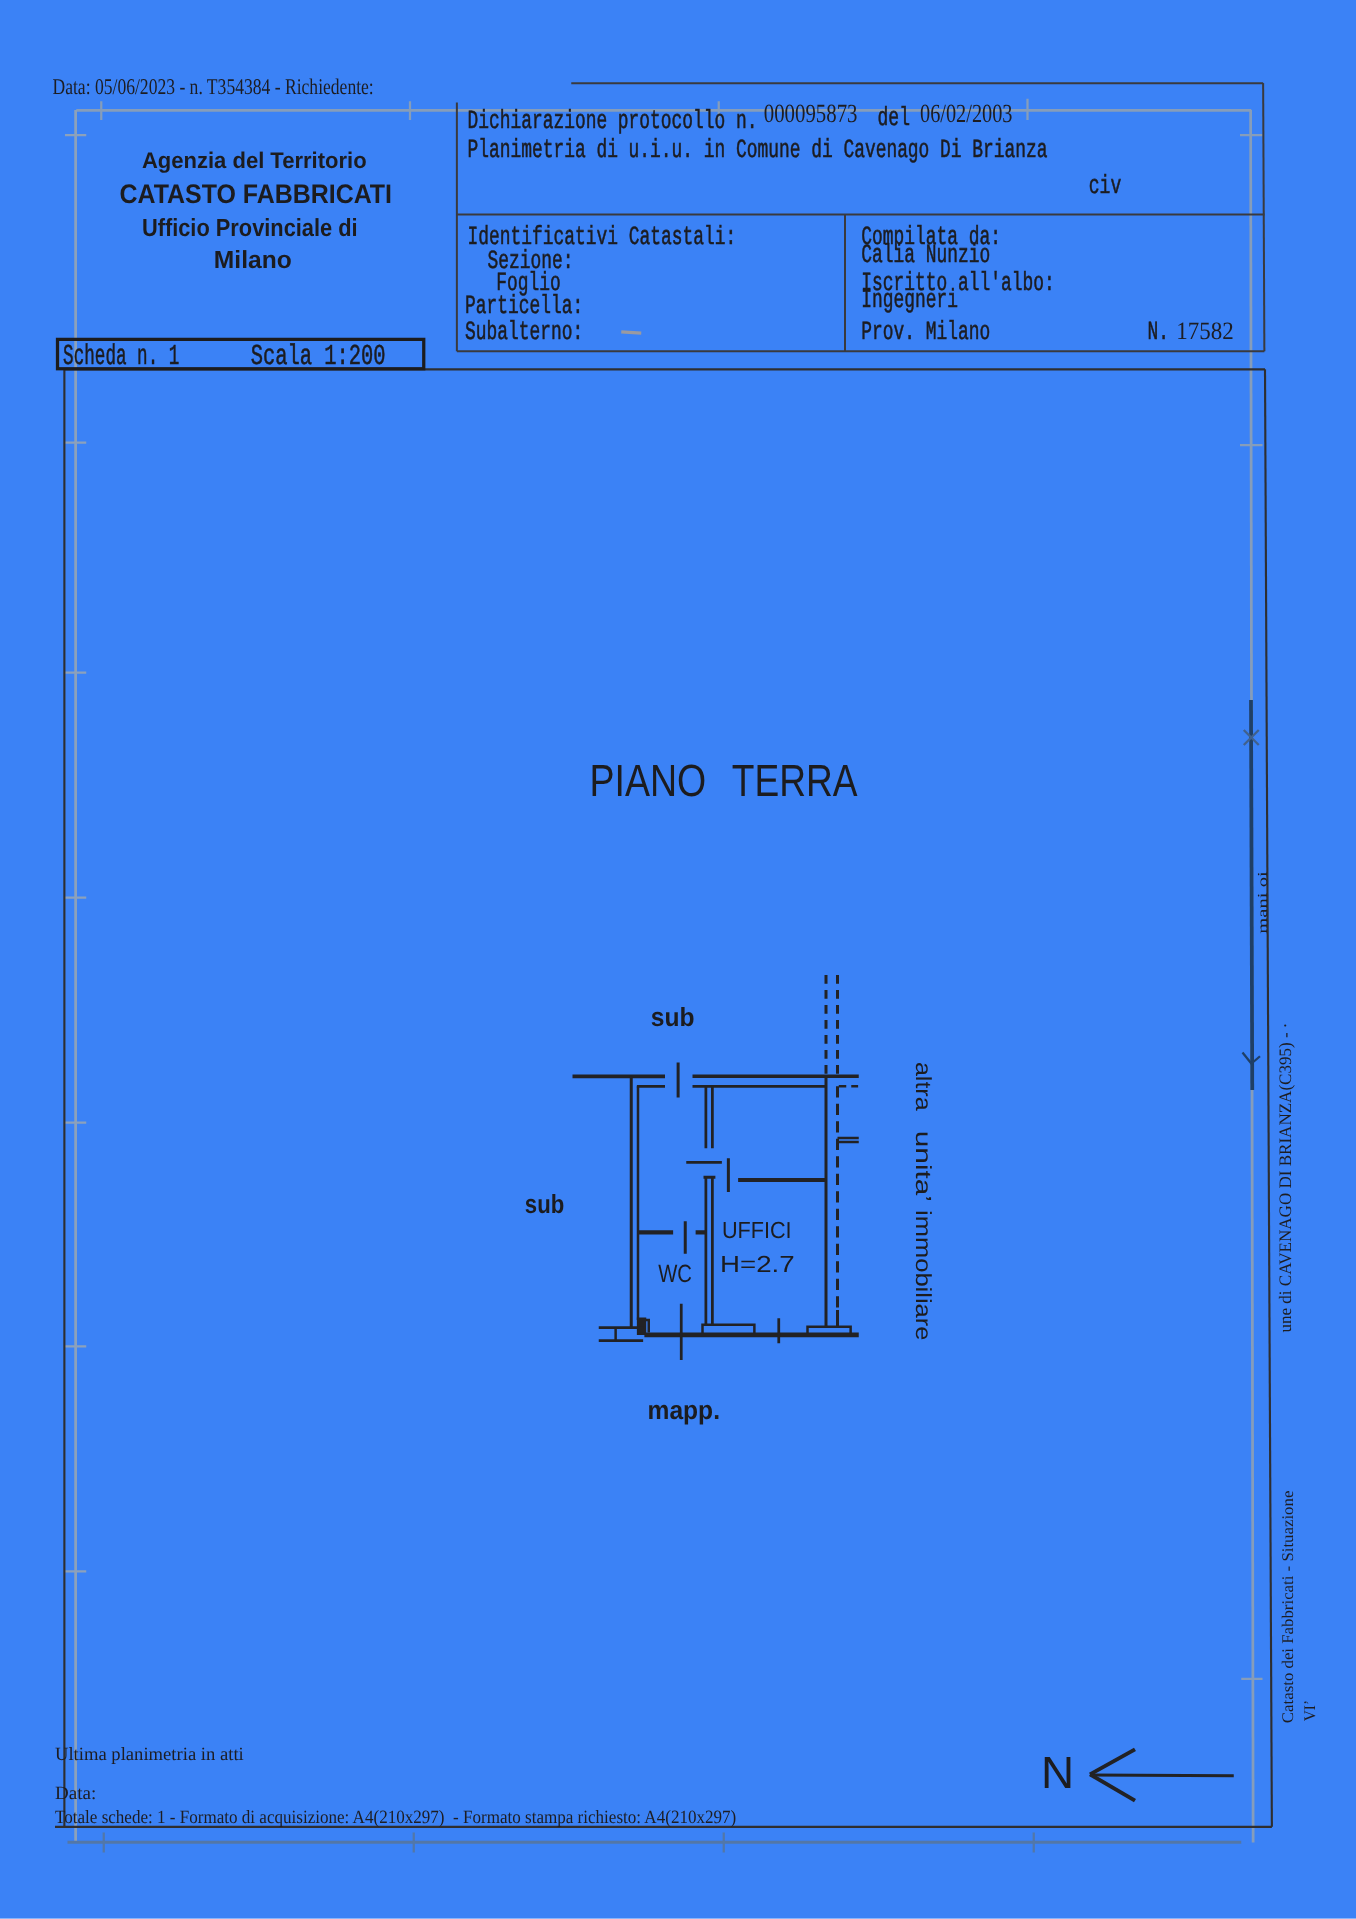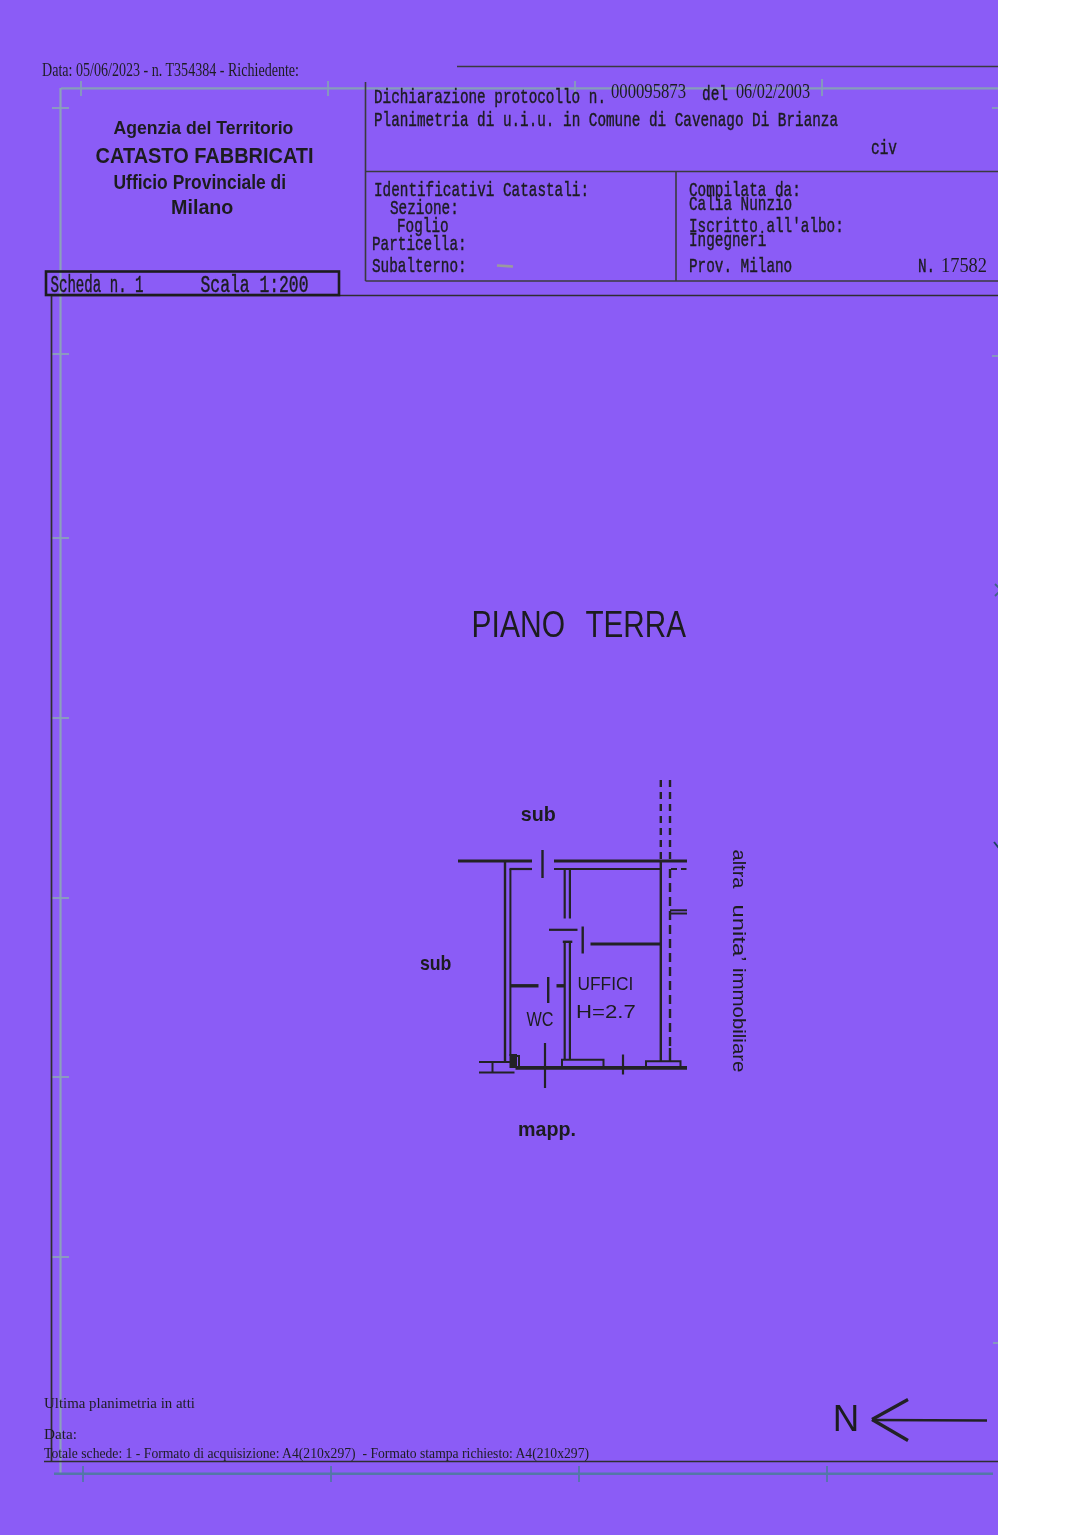--- a/index.html
+++ b/index.html
@@ -1,16 +1,16 @@
 <!DOCTYPE html>
 <html><head>
 <meta charset="utf-8">
 <style>
   html,body{margin:0;padding:0;background:#ffffff;}
-  #page{position:relative;width:998px;height:1535px;background:#8b5cf6;overflow:hidden;text-align:center;}
+  #page{position:relative;width:1085px;height:1535px;background:#3b82f6;overflow:hidden;text-align:center;}
   svg{position:absolute;left:0;top:0;filter:blur(0.3px);}
   text{white-space:pre;}
   .mono{font-family:"Liberation Mono",monospace;fill:#1c1c20;stroke:#1c1c20;stroke-width:0.45;}
   .ser{font-family:"Liberation Serif",serif;fill:#1d1d22;}
   .sans{font-family:"Liberation Sans",sans-serif;fill:#1c1c1f;}
 </style>
 </head>
 <body>
 <div id="page">
 <svg width="1085" height="1535" viewBox="0 0 1085 1535">

